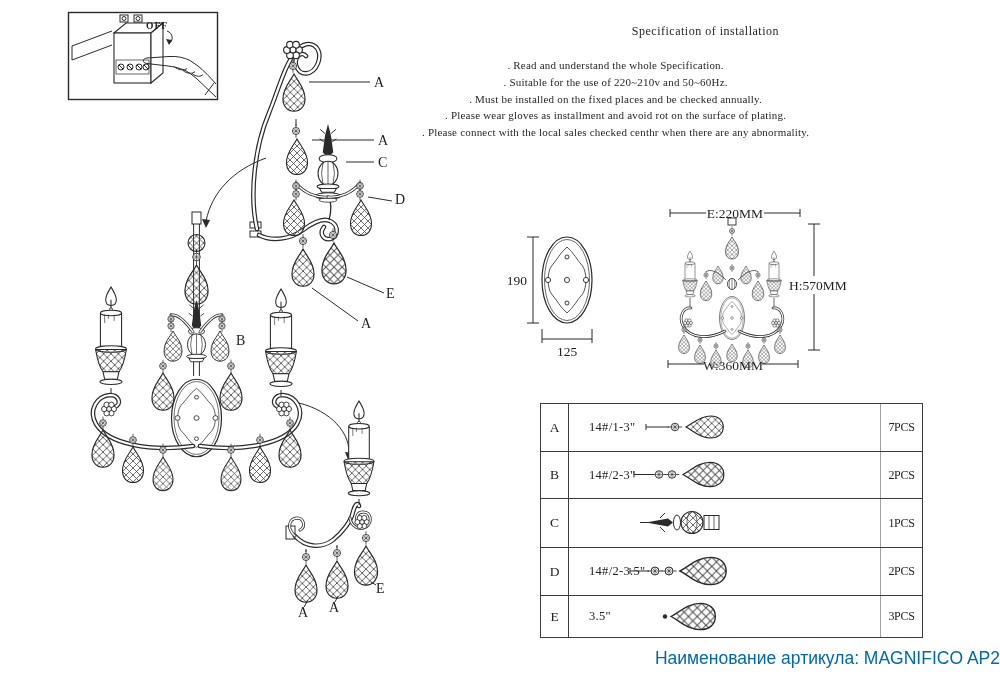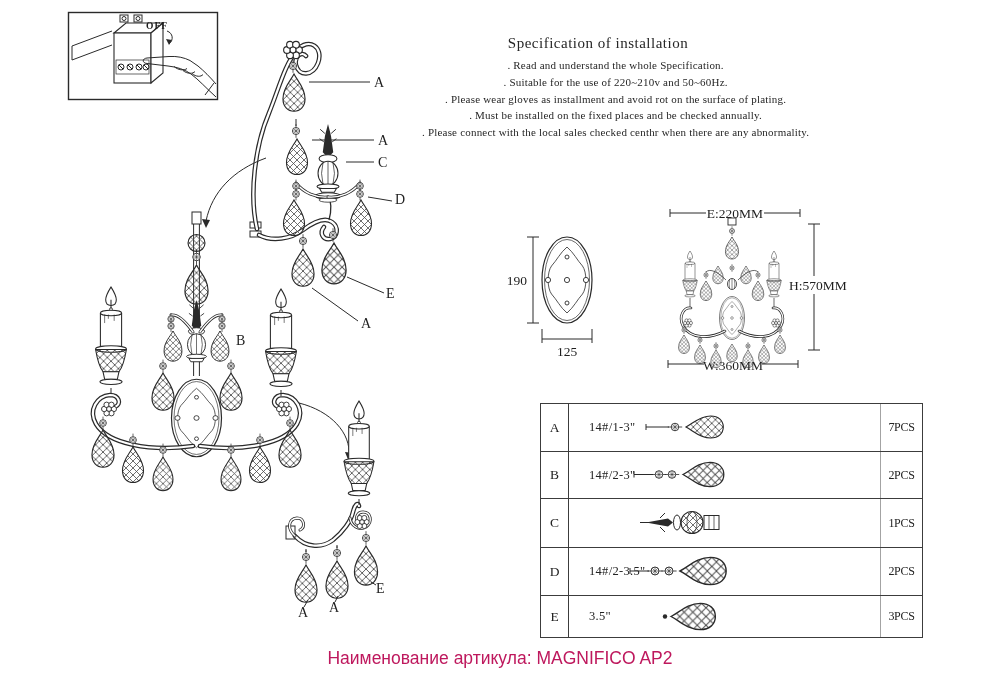--- a/index.html
+++ b/index.html
@@ -1,30 +1,30 @@
 <!DOCTYPE html>
 <html><head>
 <meta charset="utf-8">
 <style>
   html,body{margin:0;padding:0;background:#fff;}
   body{width:1000px;height:690px;position:relative;font-family:"Liberation Serif",serif;color:#222;overflow:hidden;}
   .abs{position:absolute;}
   
-  #spec-title{left:417px;top:35px;width:362px;text-align:center;font-size:15px;letter-spacing:.5px;color:#262626;}
+  #spec-title{left:417px;top:24px;width:362px;text-align:right;font-size:12px;letter-spacing:.5px;color:#262626;}
   #spec-body{left:417px;top:57px;font-size:11px;letter-spacing:.2px;color:#262626;line-height:16.8px;white-space:nowrap;}
   #spec-body .itm{padding-left:5px;text-align:center;}
   
   #ptable{left:540px;top:403px;width:383px;height:235px;border:1px solid #3c3c3c;display:flex;flex-direction:column;box-sizing:border-box;}
   .prow{display:flex;border-bottom:1px solid #3c3c3c;box-sizing:border-box;}
   .prow:last-child{border-bottom:none;flex:1;}
   .pc1{width:28px;border-right:1px solid #3c3c3c;display:flex;align-items:center;justify-content:center;font-size:13.5px;box-sizing:border-box;}
   .pc2{flex:1;display:flex;align-items:center;padding-left:20px;font-size:12.5px;letter-spacing:.3px;}
   .pc3{width:42px;border-left:1px solid #a3a3a3;display:flex;align-items:center;justify-content:center;font-size:12px;letter-spacing:-.3px;box-sizing:border-box;}
   
-  #footer{left:0;top:648px;width:1000px;text-align:center;font-family:"Liberation Sans",sans-serif;font-size:17.5px;color:#be185d;}
+  #footer{left:0;top:648px;width:1000px;text-align:right;font-family:"Liberation Sans",sans-serif;font-size:17.5px;color:#0369a1;}
   
   #art{left:0;top:0;pointer-events:none;}
   .tA{stroke:#2a2a2a;stroke-width:4.6;fill:none;stroke-linecap:round}
   .tB{stroke:#fff;stroke-width:2.2;fill:none;stroke-linecap:round}
   .sA{stroke:#2a2a2a;stroke-width:3;fill:none;stroke-linecap:round}
   .sB{stroke:#fff;stroke-width:1.4;fill:none;stroke-linecap:round}
   .mA{stroke:#2a2a2a;stroke-width:2.6;fill:none;stroke-linecap:round}
   .mB{stroke:#fff;stroke-width:1.2;fill:none;stroke-linecap:round}
   .ln{stroke:#2a2a2a;stroke-width:1;fill:none}
   .ln2{stroke:#2a2a2a;stroke-width:1.3;fill:none}
@@ -35,22 +35,22 @@
   .off{font:600 9.5px "Liberation Serif",serif;fill:#1e1e1e;letter-spacing:1px}
 </style>
 </head>
 <body>
 
 <div class="abs" id="spec-title">Specification of installation</div>
 
 <div class="abs" id="spec-body">
   <div class="itm">. Read and understand the whole Specification.</div>
   <div class="itm">. Suitable for the use of 220~210v and 50~60Hz.</div>
+  <div class="itm">. Must be installed on the fixed places and be checked annually.</div>
   <div class="itm">. Please wear gloves as installment and avoid rot on the surface of plating.</div>
-  <div class="itm">. Must be installed on the fixed places and be checked annually.</div>
   <div class="itm">. Please connect with the local sales checked centhr when there are any abnormality.</div>
 </div>
 
 <div class="abs" id="ptable">
   <div class="prow" style="height:48px">
     <div class="pc1">A</div>
     <div class="pc2">14#/1-3"</div>
     <div class="pc3">7PCS</div>
   </div>
   <div class="prow" style="height:47px">

